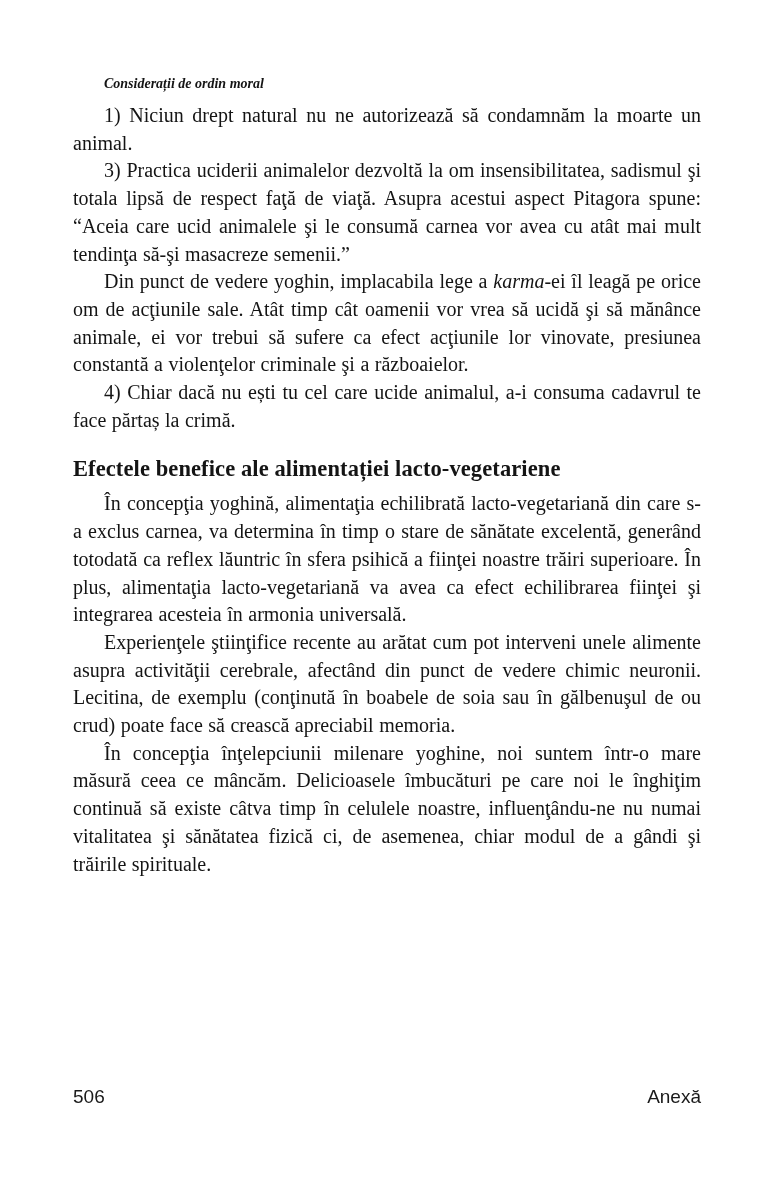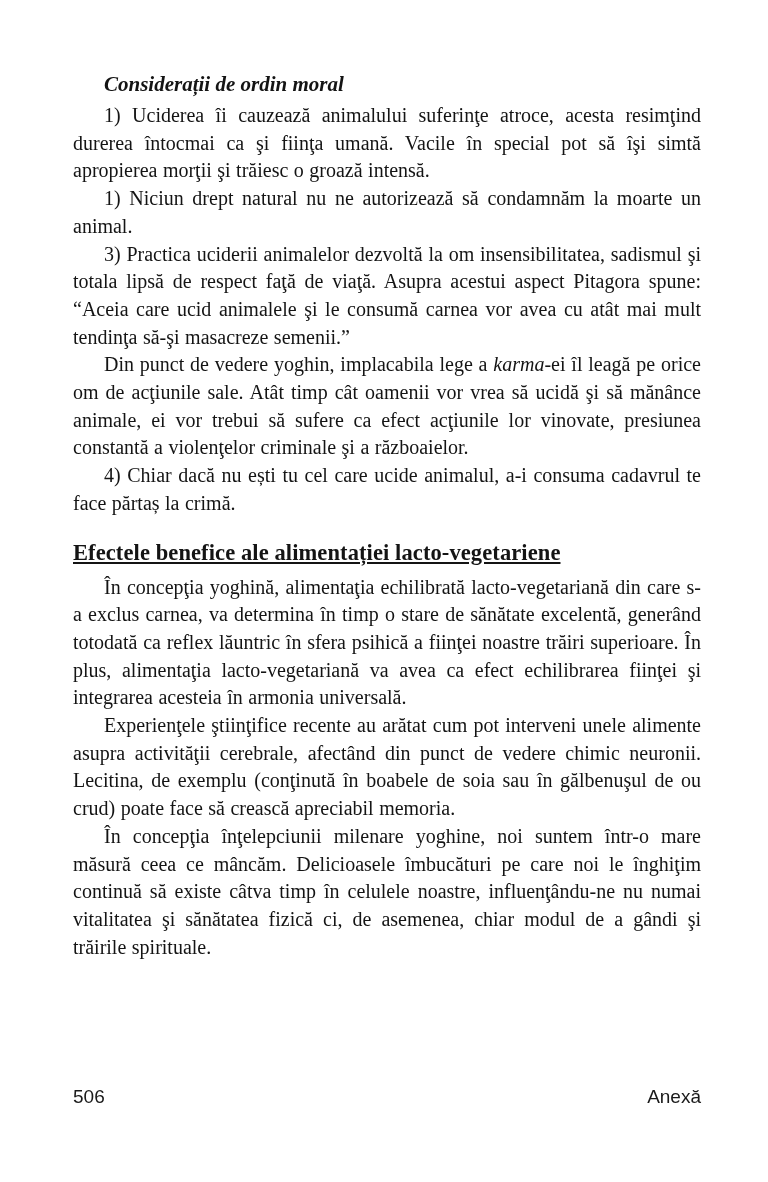--- a/index.html
+++ b/index.html
@@ -20,35 +20,34 @@
     inset: 0;
     background: #ffffff;
   }
   .content {
     position: absolute;
     left: 73px;
     top: 70px;
     width: 628px;
   }
   .section-heading-italic {
-    font-size: 21px;
+    font-size: 14px;
     font-weight: bold;
     font-style: italic;
     line-height: 28px;
     margin: 0 0 4px 0;
     text-indent: 31px;
   }
   .section-heading-bold {
     font-size: 22.5px;
     font-weight: bold;
     line-height: 28px;
     margin: 21px 0 7px 0;
     text-indent: 0;
     letter-spacing: 0.1px;
-    text-decoration: underline;
   }
   p.body-para {
     margin: 0;
     font-size: 20px;
     line-height: 27.7px;
     text-align: justify;
     text-indent: 31px;
     word-spacing: 0.5px;
   }
   .italic-term {
@@ -74,21 +73,20 @@
   }
 </style>
 </head>
 <body>
 
 <div class="page">
   <div class="content">
 
     <h2 class="section-heading-italic">Considerații de ordin moral</h2>
 
-    <p class="body-para">1) Uciderea îi cauzează animalului suferinţe atroce, acesta resimţind durerea întocmai ca şi fiinţa umană. Vacile în special pot să îşi simtă apropierea morţii şi trăiesc o groază intensă.</p>
 
     <p class="body-para">1) Niciun drept natural nu ne autorizează să condamnăm la moarte un animal.</p>
 
     <p class="body-para">3) Practica uciderii animalelor dezvoltă la om insensibilitatea, sadismul şi totala lipsă de respect faţă de viaţă. Asupra acestui aspect Pitagora spune: “Aceia care ucid animalele şi le consumă carnea vor avea cu atât mai mult tendinţa să-şi masacreze semenii.”</p>
 
     <p class="body-para"><span>Din punct de vedere yoghin, implacabila lege a </span><span class="italic-term">karma</span><span>-ei îl leagă pe orice om de acţiunile sale. Atât timp cât oamenii vor vrea să ucidă şi să mănânce animale, ei vor trebui să sufere ca efect acţiunile lor vinovate, presiunea constantă a violenţelor criminale şi a războaielor.</span></p>
 
     <p class="body-para">4) Chiar dacă nu ești tu cel care ucide animalul, a-i consuma cadavrul te face părtaș la crimă.</p>
 
     <h2 class="section-heading-bold">Efectele benefice ale alimentației lacto-vegetariene</h2>

